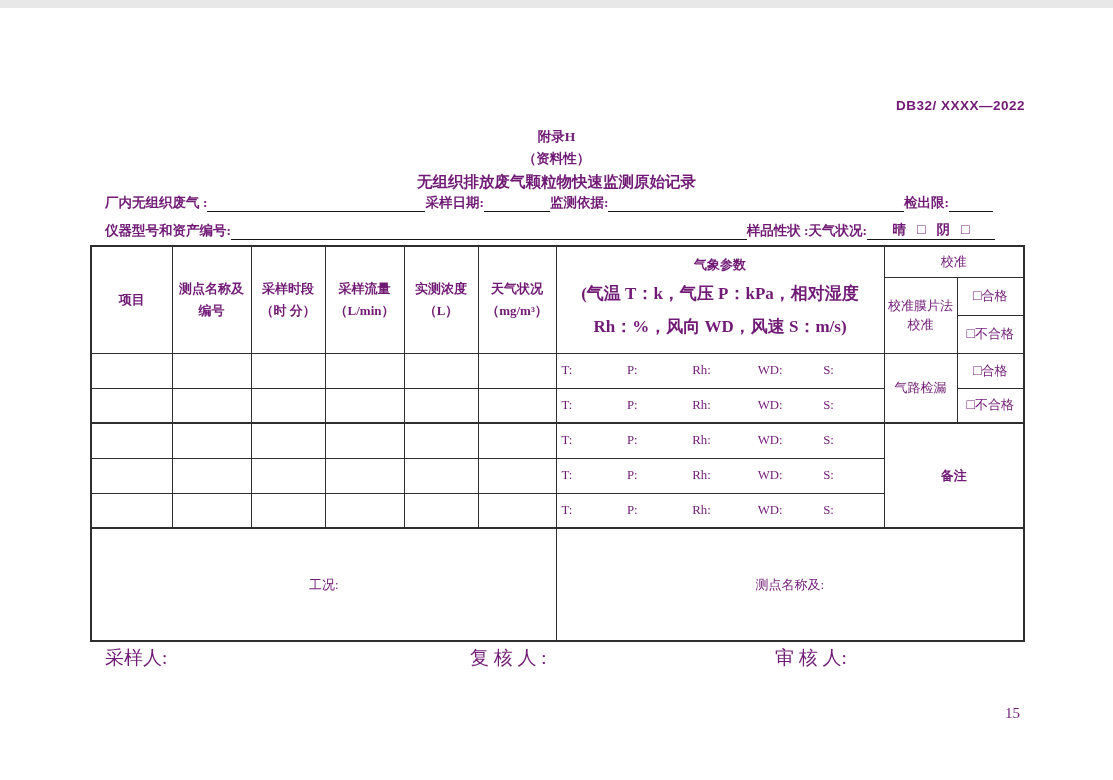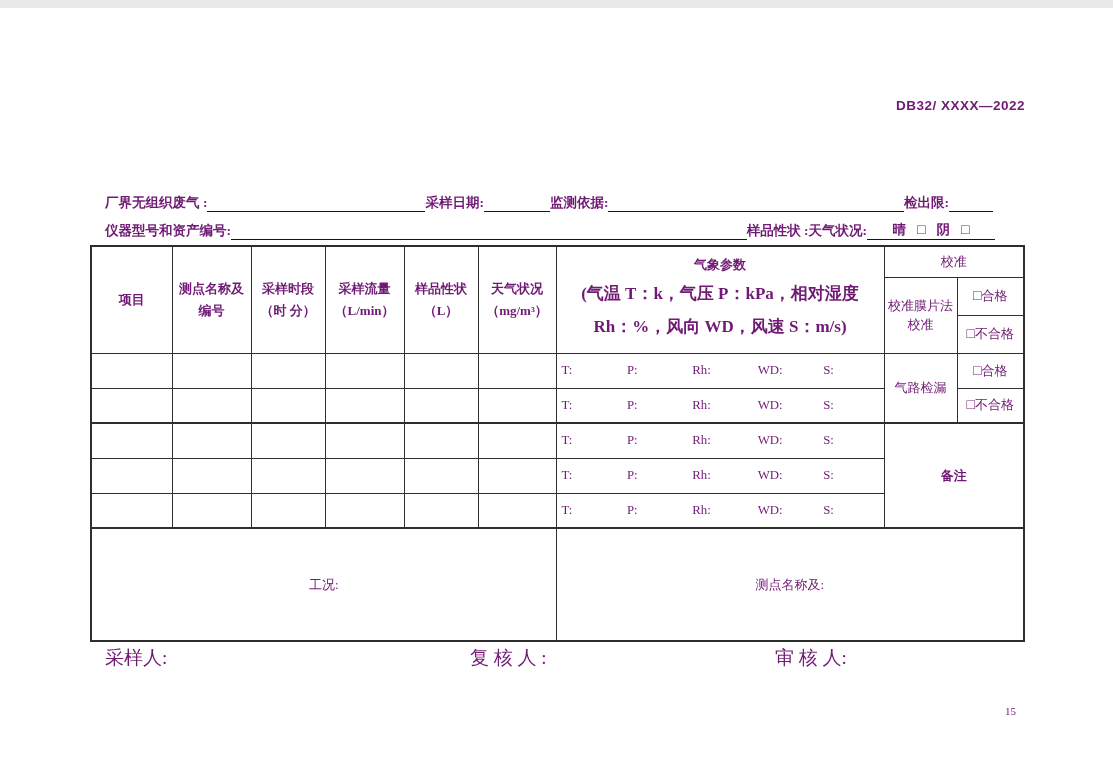--- a/index.html
+++ b/index.html
@@ -55,32 +55,37 @@
   td.cal-label { line-height:1.5; padding:0 3px; }
   td.cbcell { text-align:left; padding-left:7px; }
   td.wrow { padding:0; }
   .wflex { display:flex; width:100%; }
   .wflex span { flex:1 1 0; text-align:left; padding-left:5px; font-size:12.8px; }
   td.remark { vertical-align:top; text-align:left; padding:5px 6px;font-weight:bold; }
   td.bl { vertical-align:top; text-align:left; padding:7px 9px; font-size:13.5px; }
 
   .sig { position:absolute; top:637px; font-size:19px; }
   .sig1 { left:105px; } .sig2 { left:470px;text-align:right; } .sig3 { left:775px; }
-  .pageno { position:absolute; top:697px; left:1005px; font-size:11px; }
+  .pageno { position:absolute; top:697px; left:1005px; font-size:15px; }
 </style>
 </head>
 <body>
 
 <div class="page">
 
   <div class="doc-code">DB32/ XXXX—2022</div>
 
+  <div class="title-block">
+    <div class="t1">附录H</div>
+    <div class="t2">（资料性）</div>
+    <div class="t3">无组织排放废气颗粒物快速监测原始记录</div>
+  </div>
 
   <div class="form-line line1">
-    <span>厂界无组织废气 :</span>
+    <span>厂内无组织废气 :</span>
     <span class="u w218"></span>
     <span>采样日期:</span>
     <span class="u w66"></span>
     <span>监测依据:</span>
     <span class="u grow"></span>
     <span>检出限:</span>
     <span class="u w44"></span>
   </div>
 
   <div class="form-line line2">
@@ -117,21 +122,21 @@
       </td>
       <td rowspan="3" class="hcell">
         <div>采样时段</div>
         <div>（时 分）</div>
       </td>
       <td rowspan="3" class="hcell">
         <div>采样流量</div>
         <div>（L/min）</div>
       </td>
       <td rowspan="3" class="hcell">
-        <div>样品性状</div>
+        <div>实测浓度</div>
         <div>（L）</div>
       </td>
       <td rowspan="3" class="hcell">
         <div>天气状况</div>
         <div>（mg/m³）</div>
       </td>
       <td rowspan="3" class="weather-h">
         <div class="wt">气象参数</div>
         <div class="ws">(气温 T：k，气压 P：kPa，相对湿度 Rh：%，风向 WD，风速 S：m/s)</div>
       </td>

